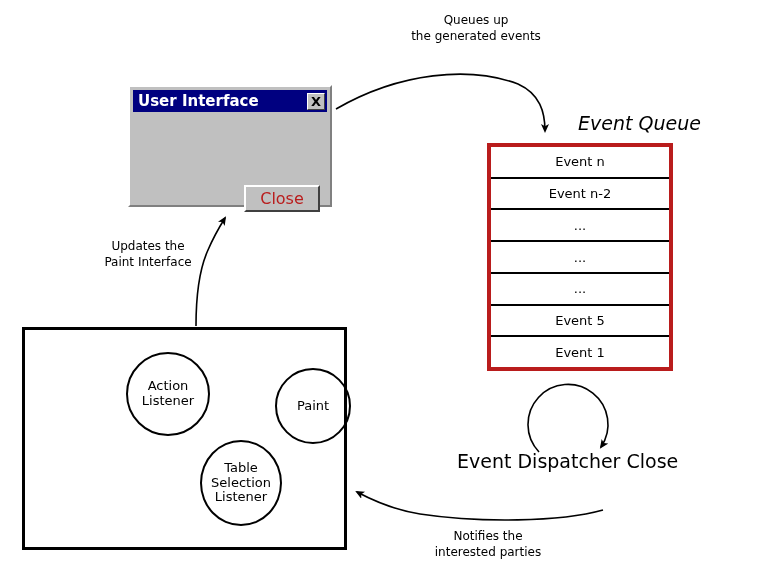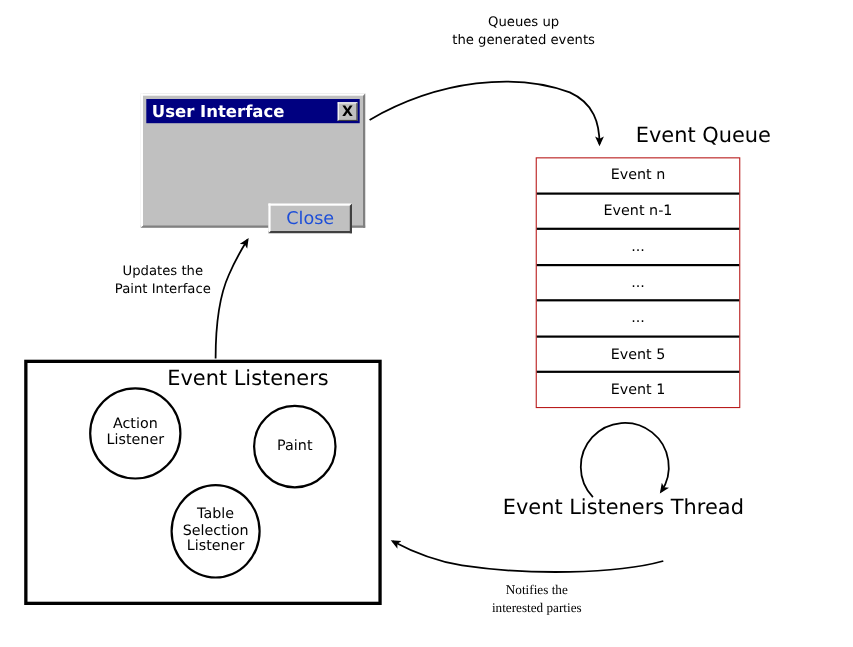--- a/index.html
+++ b/index.html
@@ -97,39 +97,40 @@
     height: 27px;
     background: #c0c0c0;
     border-top: 2px solid #ffffff;
     border-left: 2px solid #ffffff;
     border-right: 2px solid #404040;
     border-bottom: 2px solid #404040;
     display: flex;
     align-items: center;
     justify-content: center;
     font-size: 16px;
-    color: #1d4ed8;
+    color: #b91c1c;
     box-sizing: border-box;
     font-family: "DejaVu Sans", sans-serif;
   }
   
   .queue-title {
     position: absolute;
     left: 578px;
     top: 112px;
     font-size: 19px;
     white-space: nowrap;
+    font-style: italic;
   }
   .queue-table {
     position: absolute;
     left: 487px;
     top: 143px;
     width: 186px;
     height: 228px;
-    border: 1px solid #b91c1c;
+    border: 4px solid #b91c1c;
     box-sizing: border-box;
     background: #ffffff;
     display: flex;
     flex-direction: column;
   }
   .queue-row {
     flex: 1 1 0;
     border-bottom: 2px solid #000000;
     display: flex;
     align-items: center;
@@ -162,39 +163,40 @@
     border: 2px solid #000000;
     border-radius: 50%;
     box-sizing: border-box;
     display: flex;
     align-items: center;
     justify-content: center;
     text-align: center;
     font-size: 13px;
     line-height: 1.15;
     background: transparent;
+    margin-left: 45px;
   }
   .edt-label {
     position: absolute;
     left: 457px;
     top: 450px;
     font-size: 19px;
     white-space: nowrap;
   }
   
   .caption {
     position: absolute;
     font-size: 12px;
     line-height: 1.35;
     text-align: center;
     white-space: pre;
   }
   #cap-queues  { left: 388px; top: 12px;  width: 176px; text-align: center; }
   #cap-updates { left: 78px;  top: 238px; width: 140px; }
-  #cap-notifies{ left: 398px; top: 528px; width: 180px; font-family: Liberation Serif, serif; }
+  #cap-notifies{ left: 398px; top: 528px; width: 180px; }
 </style>
 </head>
 <body>
 
 <div id="stage">
 
   <svg class="layer" viewBox="0 0 775 588" xmlns="http://www.w3.org/2000/svg">
     <defs>
       <marker id="arrowFilled" markerWidth="10" markerHeight="10" refX="7" refY="4" orient="auto" markerUnits="userSpaceOnUse">
         <path d="M0,0 L9,4 L0,8 L2.2,4 Z" fill="#000000"></path>
@@ -217,48 +219,47 @@
     </div>
     <div class="dialog-body">
       <div class="close-button">Close</div>
     </div>
   </div>
 
   <div class="queue-title">Event Queue</div>
 
   <div class="queue-table">
     <div class="queue-row">Event n</div>
-    <div class="queue-row">Event n-1</div>
+    <div class="queue-row">Event n-2</div>
     <div class="queue-row">...</div>
     <div class="queue-row">...</div>
     <div class="queue-row">...</div>
     <div class="queue-row">Event 5</div>
     <div class="queue-row">Event 1</div>
   </div>
 
   <div class="listeners-box"></div>
-  <div class="listeners-title">Event Listeners</div>
 
   <div class="listener-circle" style="left:81px; top:352px; width:84px; height:84px;">
     <span style="white-space:pre-line;">Action
 Listener</span>
   </div>
 
   <div class="listener-circle" style="left:230px; top:368px; width:76px; height:76px;">
     <span style="white-space:pre-line;">Paint</span>
   </div>
 
 
   <div class="listener-circle" style="left:155px; top:440px; width:82px; height:86px;">
     <span style="white-space:pre-line;">Table
 Selection
 Listener</span>
   </div>
 
-  <div class="edt-label">Event Listeners Thread</div>
+  <div class="edt-label">Event Dispatcher Close</div>
 
   <div class="caption" id="cap-queues">Queues up
 the generated events</div>
   <div class="caption" id="cap-updates">Updates the
 Paint Interface</div>
   <div class="caption" id="cap-notifies">Notifies the
 interested parties</div>
 
 </div>
 

